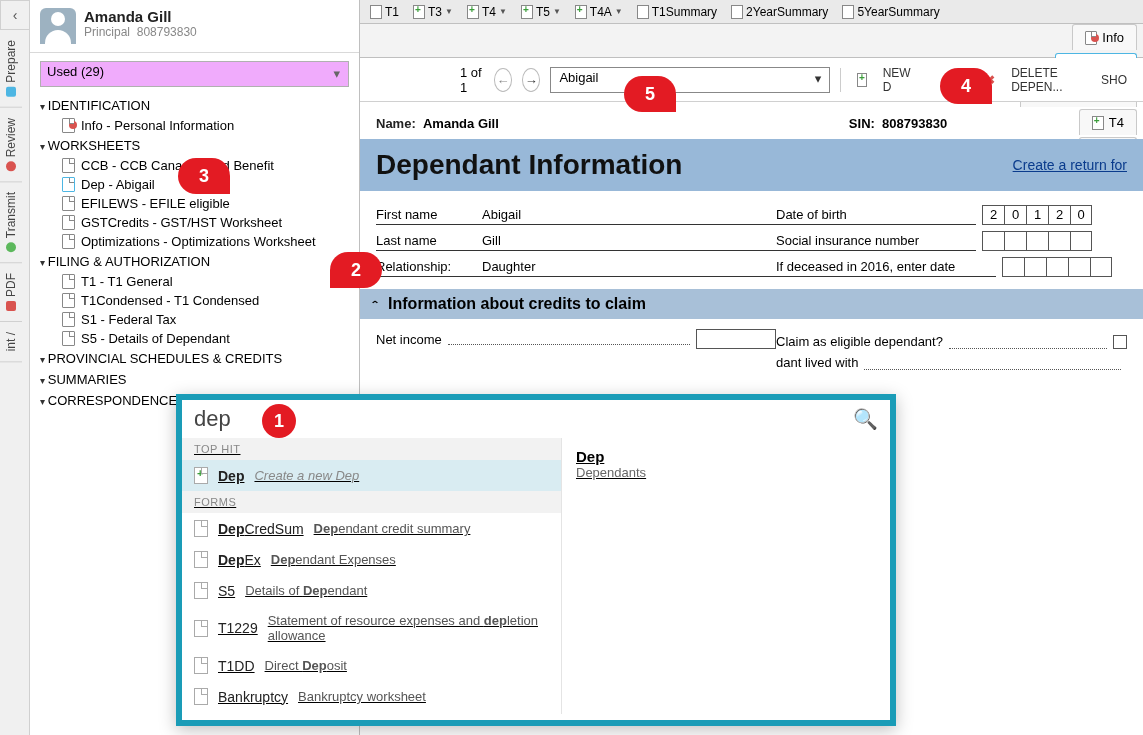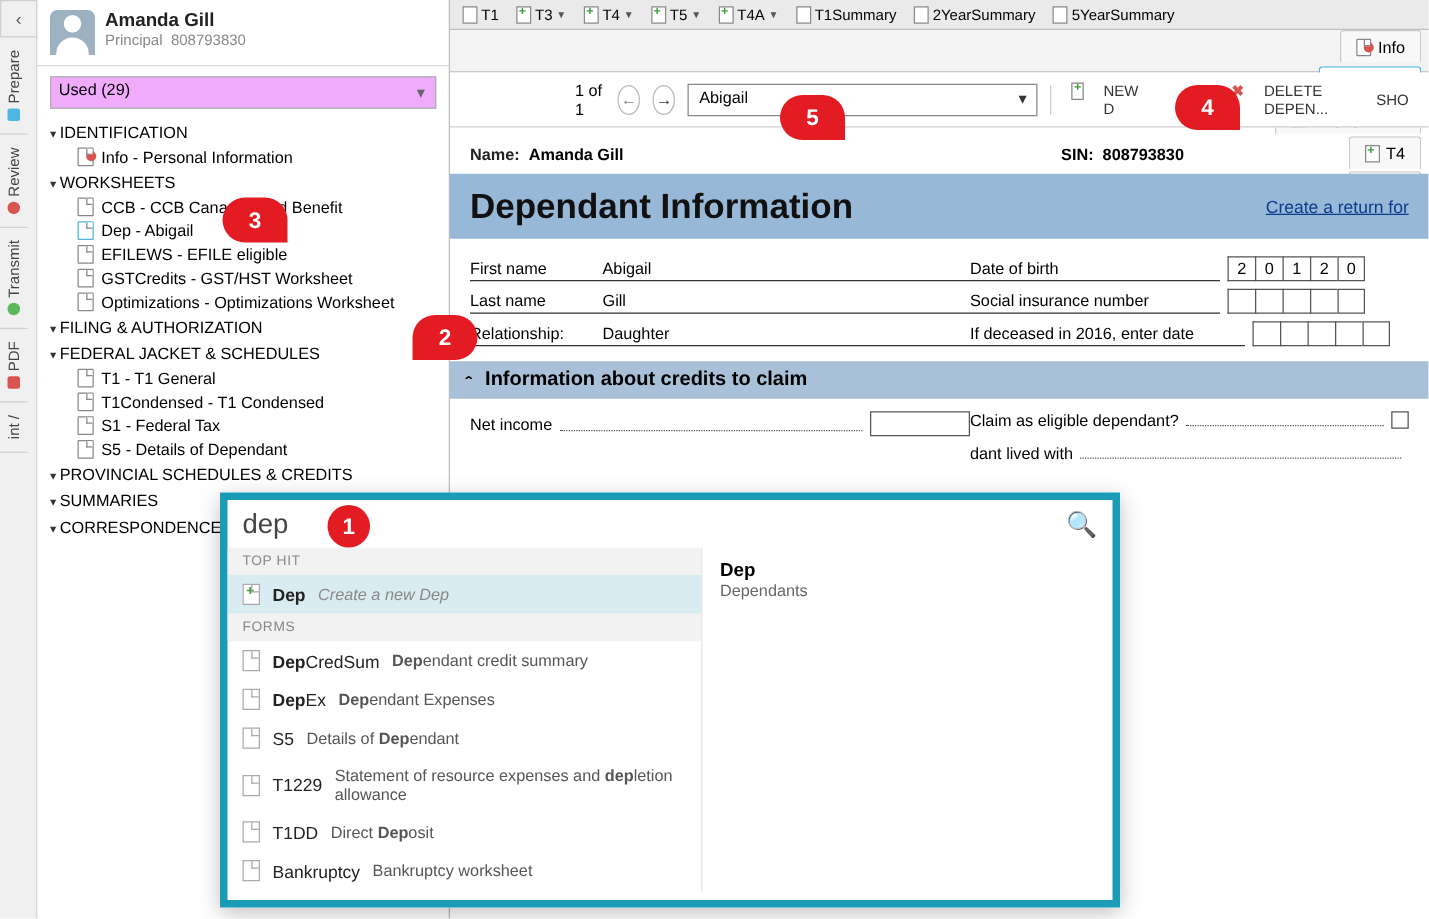--- a/index.html
+++ b/index.html
@@ -47,36 +47,36 @@
 .inner-tab { padding:5px 12px; border:1px solid #c9c9c9; border-bottom:none; background:#f8f8f8; font-size:13px; display:flex; align-items:center; gap:5px; cursor:pointer; border-radius:3px 3px 0 0; }
 .inner-tab.active { background:#fff; border-color:#4db6e3; border-bottom:1px solid #fff; position:relative; top:1px; }
 .tab-close { font-size:12px; color:#888; }
 
 
 .action-bar { position:absolute; left:360px; top:58px; right:0; height:44px; background:#fff; display:flex; align-items:center; padding:0 10px; gap:10px; border-bottom:1px solid #d0d0d0; font-size:13px; }
 .nav-arrow { width:24px; height:24px; border:1px solid #bbb; border-radius:50%; display:flex; align-items:center; justify-content:center; color:#888; cursor:pointer; }
 .nav-arrow.active { color:#333; }
 .dep-select { flex:0 0 280px; height:26px; border:1px solid #888; padding:2px 8px; position:relative; }
 .dep-select::after { content:"▾"; position:absolute; right:8px; top:3px; color:#333; }
-.action-btn { display:flex; gap:16px; padding:4px 6px; font-size:12px; cursor:pointer; color:#333; }
+.action-btn { display:flex; align-items:center; gap:16px; padding:4px 6px; font-size:12px; cursor:pointer; color:#333; }
 .action-btn .del { color:#d9534f; font-weight:bold; }
 .divider { width:1px; height:24px; background:#ccc; }
 
 
 .form-area { position:absolute; left:360px; top:102px; right:0; bottom:0; padding:10px 16px; overflow:hidden; }
 .meta-row { font-size:13px; padding:4px 0 12px; display:flex;font-weight:bold; }
 .meta-label { color:#222; }
 .meta-sin { margin-left:350px; }
 .hdr-band { background:#98b8d8; padding:10px 16px; display:flex; align-items:center; justify-content:space-between; margin: -4px -16px 14px -16px; }
 .hdr-title { font-size:28px; font-weight:bold; color:#111; }
 .hdr-link { color:#0a3b8c; text-decoration:underline; font-size:14px; cursor:pointer; }
 
 .form-row { display:flex; margin-bottom:6px; font-size:13px; }
 .field-left { flex:0 0 400px; display:flex; }
-.field-right { flex:1; display:flex; align-items:flex-start; }
+.field-right { flex:1; display:flex; align-items:flex-end; }
 .fl-label { flex:0 0 100px; border-bottom:1px solid #333; padding:2px 0; }
 .fl-value { flex:1; border-bottom:1px solid #333; padding:2px 6px; }
 .fr-label { flex:0 0 200px; border-bottom:1px solid #333; padding:2px 0;}
 .date-cells { display:flex; margin-left:6px; }
 .date-cell { width:22px; height:20px; border:1px solid #555; border-right:none; text-align:center; font-size:13px; line-height:18px; }
 .date-cell:last-child { border-right:1px solid #555; }
 
 .section-band { background:#a8c0d8; padding:6px 10px; font-size:16px; font-weight:600; margin:12px -16px 10px -16px; display:flex; align-items:center; gap:8px;}
 .section-band::before { content:"⌃"; font-size:12px; transform:scaleY(0.7); }
 
@@ -87,21 +87,21 @@
 .callout { position:absolute; background:#e31b23; color:#fff; font-weight:bold; font-size:18px; display:flex; align-items:center; justify-content:center; z-index:50; }
 .callout.drop { width:52px; height:36px; border-radius:18px 18px 18px 0; }
 .callout.drop-r { width:52px; height:36px; border-radius:18px 18px 0 18px; }
 .callout.round { width:34px; height:34px; border-radius:50%; }
 
 
 .search-popup { position:absolute; left:176px; top:394px; width:720px; height:332px; background:#fff; border:6px solid #1a9cb7; z-index:40; box-shadow:0 4px 16px rgba(0,0,0,.25); }
 .search-bar { padding:6px 12px; display:flex; align-items:center; }
 .search-input { flex:1; border:none; outline:none; font-size:22px; color:#444; }
 .search-icon { font-size:20px; color:#666; }
-.search-cols { display:flex; height:calc(100% - 44px); }
+.search-cols { display:flex; height:calc(100% - 44px);text-decoration:underline; }
 .search-left { flex:0 0 380px; border-right:1px solid #e4e4e4; overflow:hidden; }
 .search-right { flex:1; padding:10px 14px; }
 .s-header { font-size:11px; color:#888; background:#f2f2f2; padding:5px 12px; letter-spacing:0.5px; }
 .s-row { padding:7px 12px; display:flex; align-items:center; gap:10px; font-size:14px; cursor:pointer; }
 .s-row.highlight { background:#d9ecf2; }
 .s-doc-icon { width:14px; height:17px; border:1px solid #aaa; background:#fff; flex-shrink:0; position:relative;}
 .s-doc-icon::after{content:"";position:absolute;top:0;right:0;width:5px;height:5px;border-left:1px solid #aaa;border-bottom:1px solid #aaa;}
 .s-doc-icon.green::before { content:"+"; color:#3a9d3a; font-size:11px; font-weight:bold; position:absolute; top:-1px; left:2px;}
 .s-code { font-weight:400; color:#222; }
 .s-desc { color:#555; font-size:13px; }
@@ -168,21 +168,20 @@
       </div>
     <div class="tree-item">
         <span class="doc-icon"></span>
         <span>GSTCredits - GST/HST Worksheet</span>
       </div>
     <div class="tree-item">
         <span class="doc-icon"></span>
         <span>Optimizations - Optimizations Worksheet</span>
       </div>
     <div class="tree-section">FILING &amp; AUTHORIZATION</div>
-    <div class="tree-section">FEDERAL JACKET &amp; SCHEDULES</div>
     <div class="tree-item">
         <span class="doc-icon"></span>
         <span>T1 - T1 General</span>
       </div>
     <div class="tree-item">
         <span class="doc-icon"></span>
         <span>T1Condensed - T1 Condensed</span>
       </div>
     <div class="tree-item">
         <span class="doc-icon"></span>

